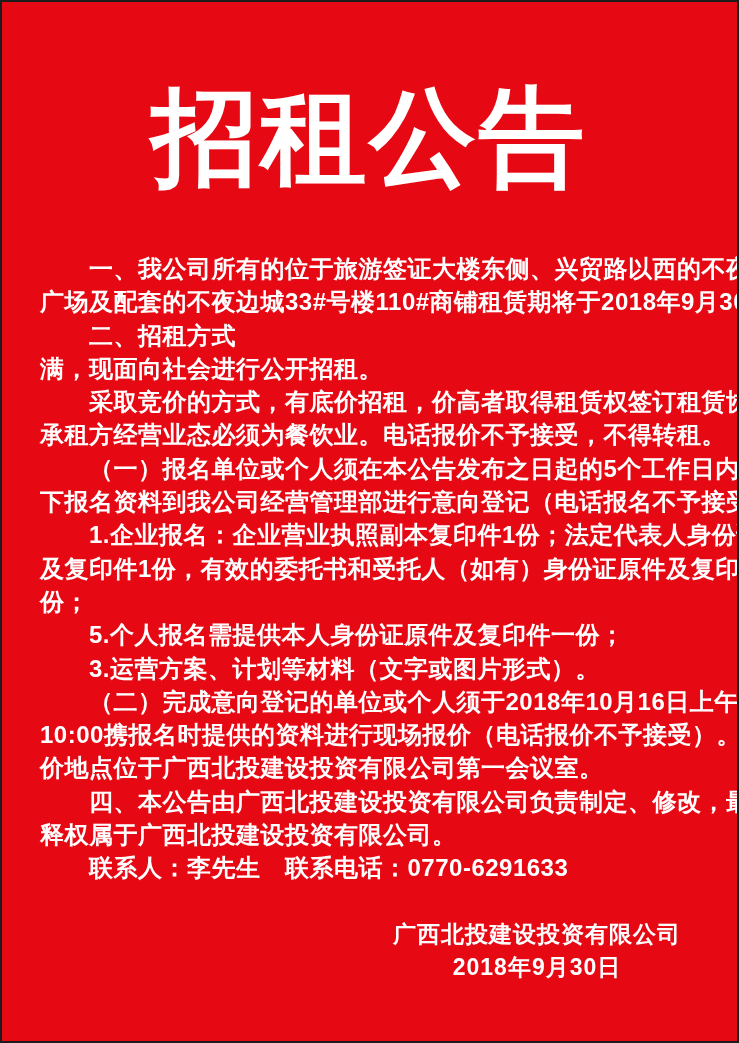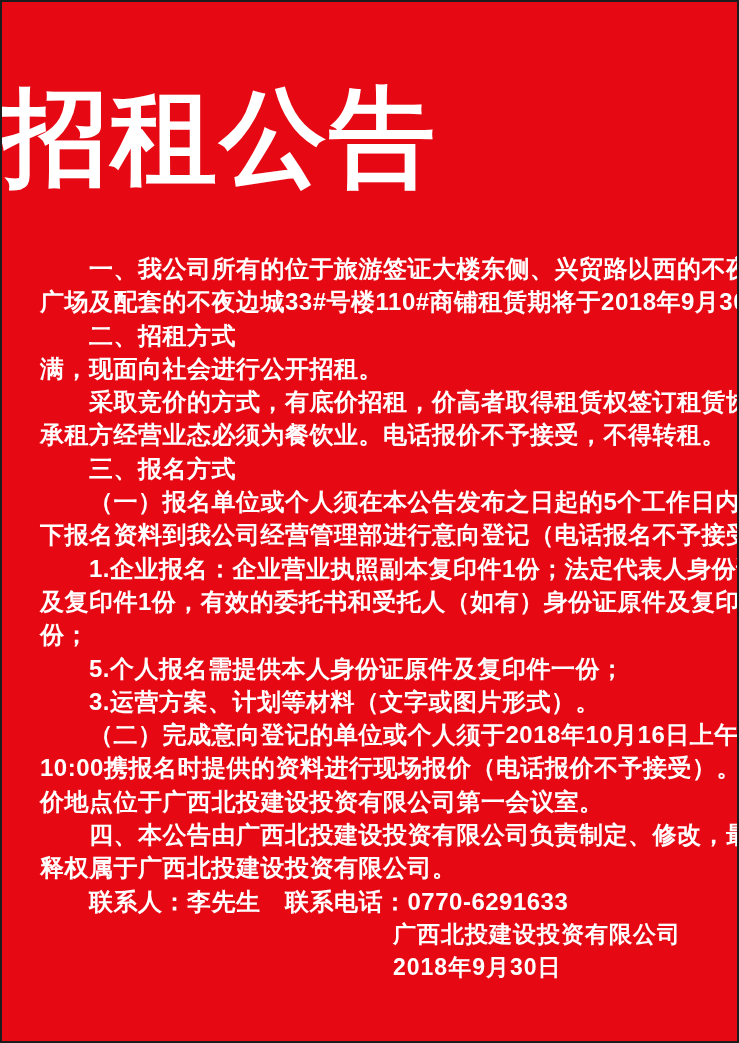--- a/index.html
+++ b/index.html
@@ -17,21 +17,21 @@
     color: var(--poster-text, #ffffff);
     font-family: "Liberation Sans", sans-serif;
     overflow: hidden;
   }
   .title {
     position: absolute;
     top: 72px;
     left: 0;
     right: 0;
     margin: 0;
-    text-align: left;
+    text-align: center;
     font-family: "Liberation Serif", serif;
     font-weight: 900;
     font-size: 106px;
     line-height: 130px;
     letter-spacing: 3px;
     white-space: nowrap;
   }
   .body-text {
     position: absolute;
     top: 250px;
@@ -42,21 +42,21 @@
     font-size: 24px;
     font-weight: 700;
     line-height: 33.3px;
     letter-spacing: 0.5px;
     white-space: nowrap;
   }
   .signature {
     position: absolute;
     top: 916px;
     right: 56px;
-    text-align: left;
+    text-align: center;
     font-weight: 700;
     font-size: 23px;
     line-height: 33px;
     letter-spacing: 1px;
   }
 </style>
 </head>
 <body>
 
 <div class="poster" style="--poster-bg: #e60914; --poster-border: #1c1c1c; --poster-text: #ffffff;">
@@ -64,21 +64,20 @@
   <h1 class="title">招租公告</h1>
 
   <div class="body-text">
 
   <div class="line">　　一、我公司所有的位于旅游签证大楼东侧、兴贸路以西的不夜边城</div>
       <div class="line">广场及配套的不夜边城33#号楼110#商铺租赁期将于2018年9月30日届</div>
       <div class="line">　　二、招租方式</div>
       <div class="line">满，现面向社会进行公开招租。</div>
       <div class="line">　　采取竞价的方式，有底价招租，价高者取得租赁权签订租赁协议。</div>
       <div class="line">承租方经营业态必须为餐饮业。电话报价不予接受，不得转租。</div>
-      <div class="line">　　三、报名方式</div>
       <div class="line">　　（一）报名单位或个人须在本公告发布之日起的5个工作日内携以</div>
       <div class="line">下报名资料到我公司经营管理部进行意向登记（电话报名不予接受）：</div>
       <div class="line">　　1.企业报名：企业营业执照副本复印件1份；法定代表人身份证原件</div>
       <div class="line">及复印件1份，有效的委托书和受托人（如有）身份证原件及复印件1</div>
       <div class="line">份；</div>
       <div class="line">　　5.个人报名需提供本人身份证原件及复印件一份；</div>
       <div class="line">　　3.运营方案、计划等材料（文字或图片形式）。</div>
       <div class="line">　　（二）完成意向登记的单位或个人须于2018年10月16日上午</div>
       <div class="line">10:00携报名时提供的资料进行现场报价（电话报价不予接受）。现场报</div>
       <div class="line">价地点位于广西北投建设投资有限公司第一会议室。</div>

